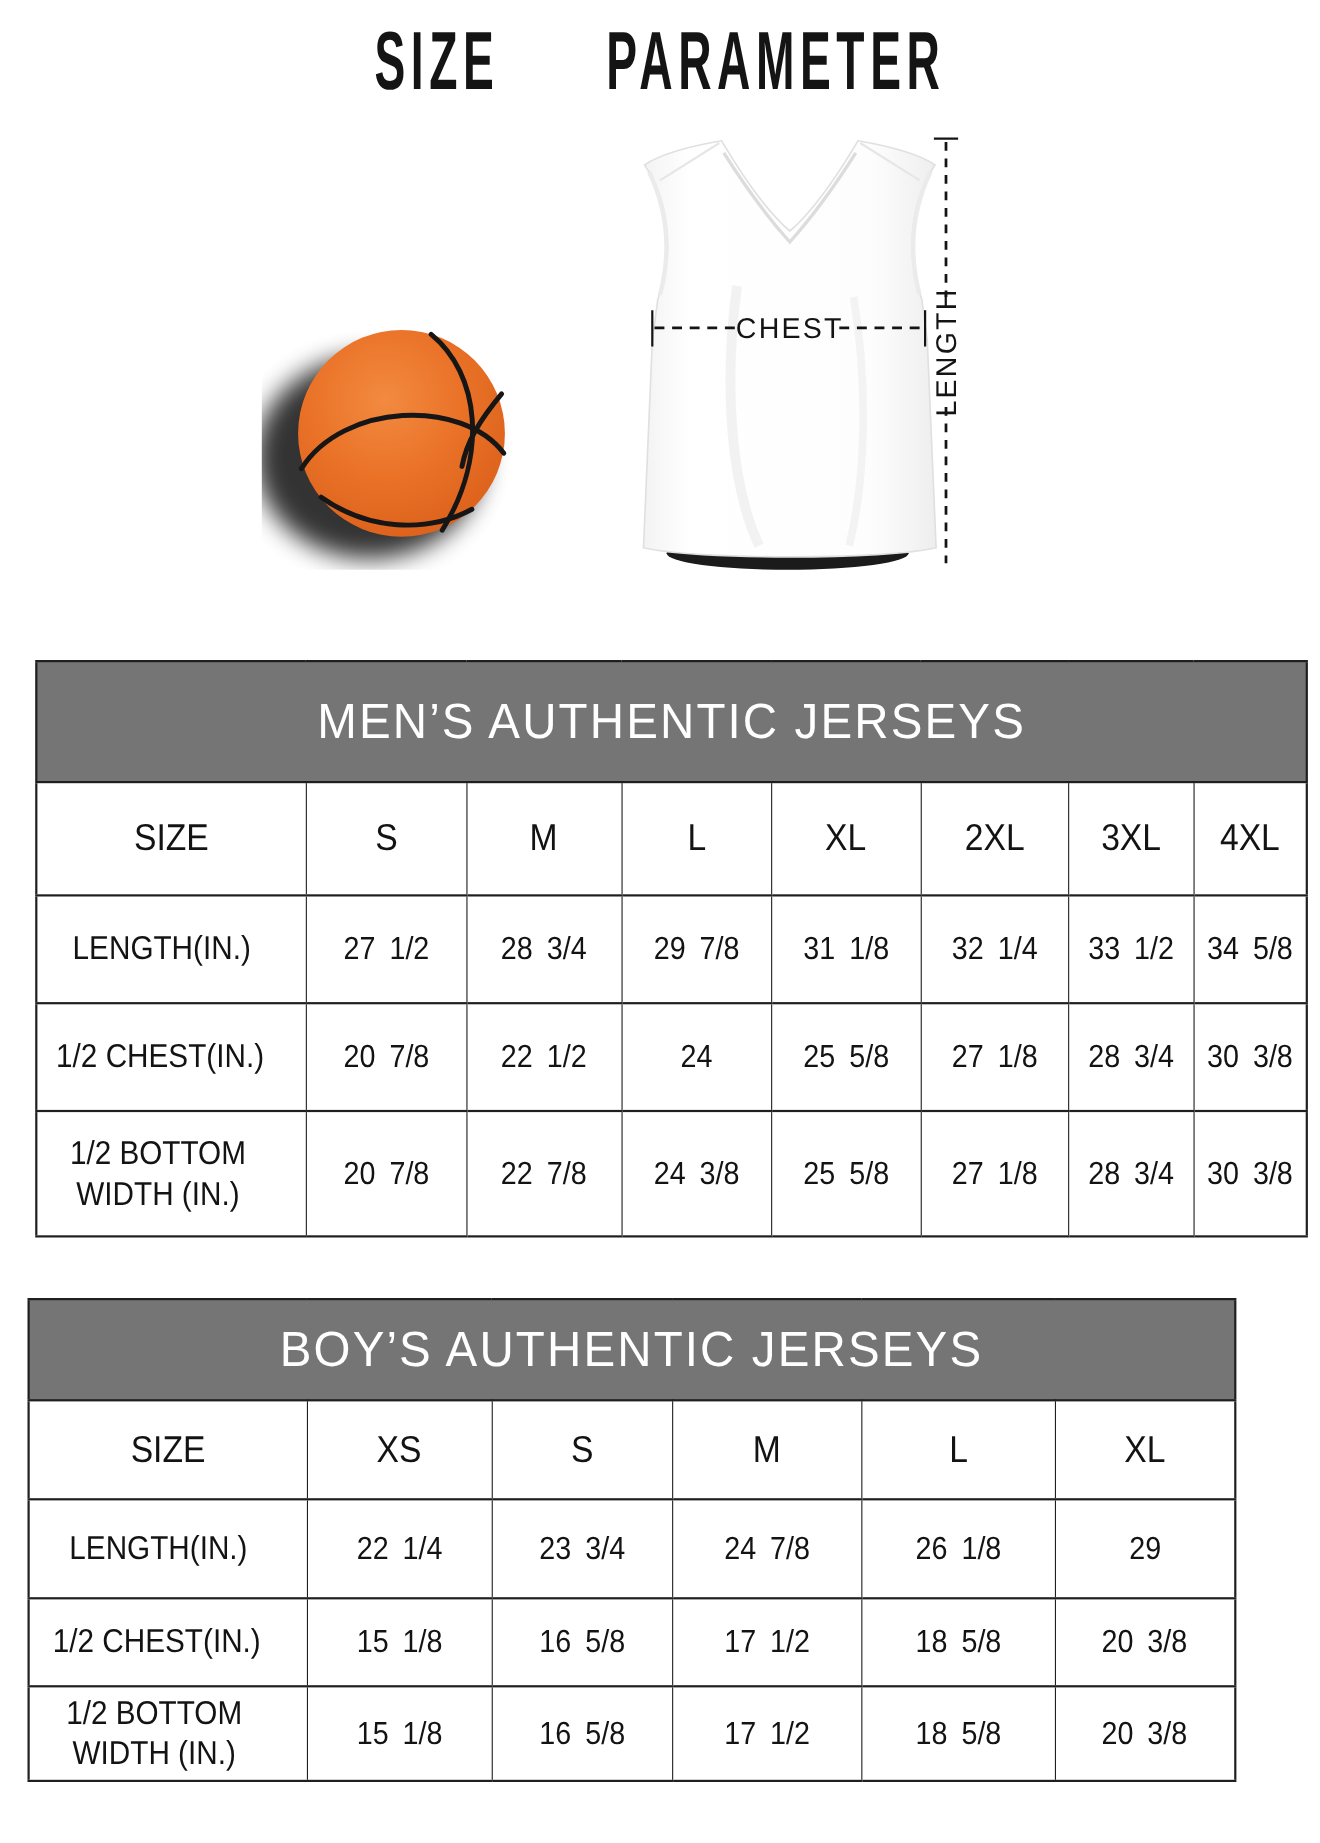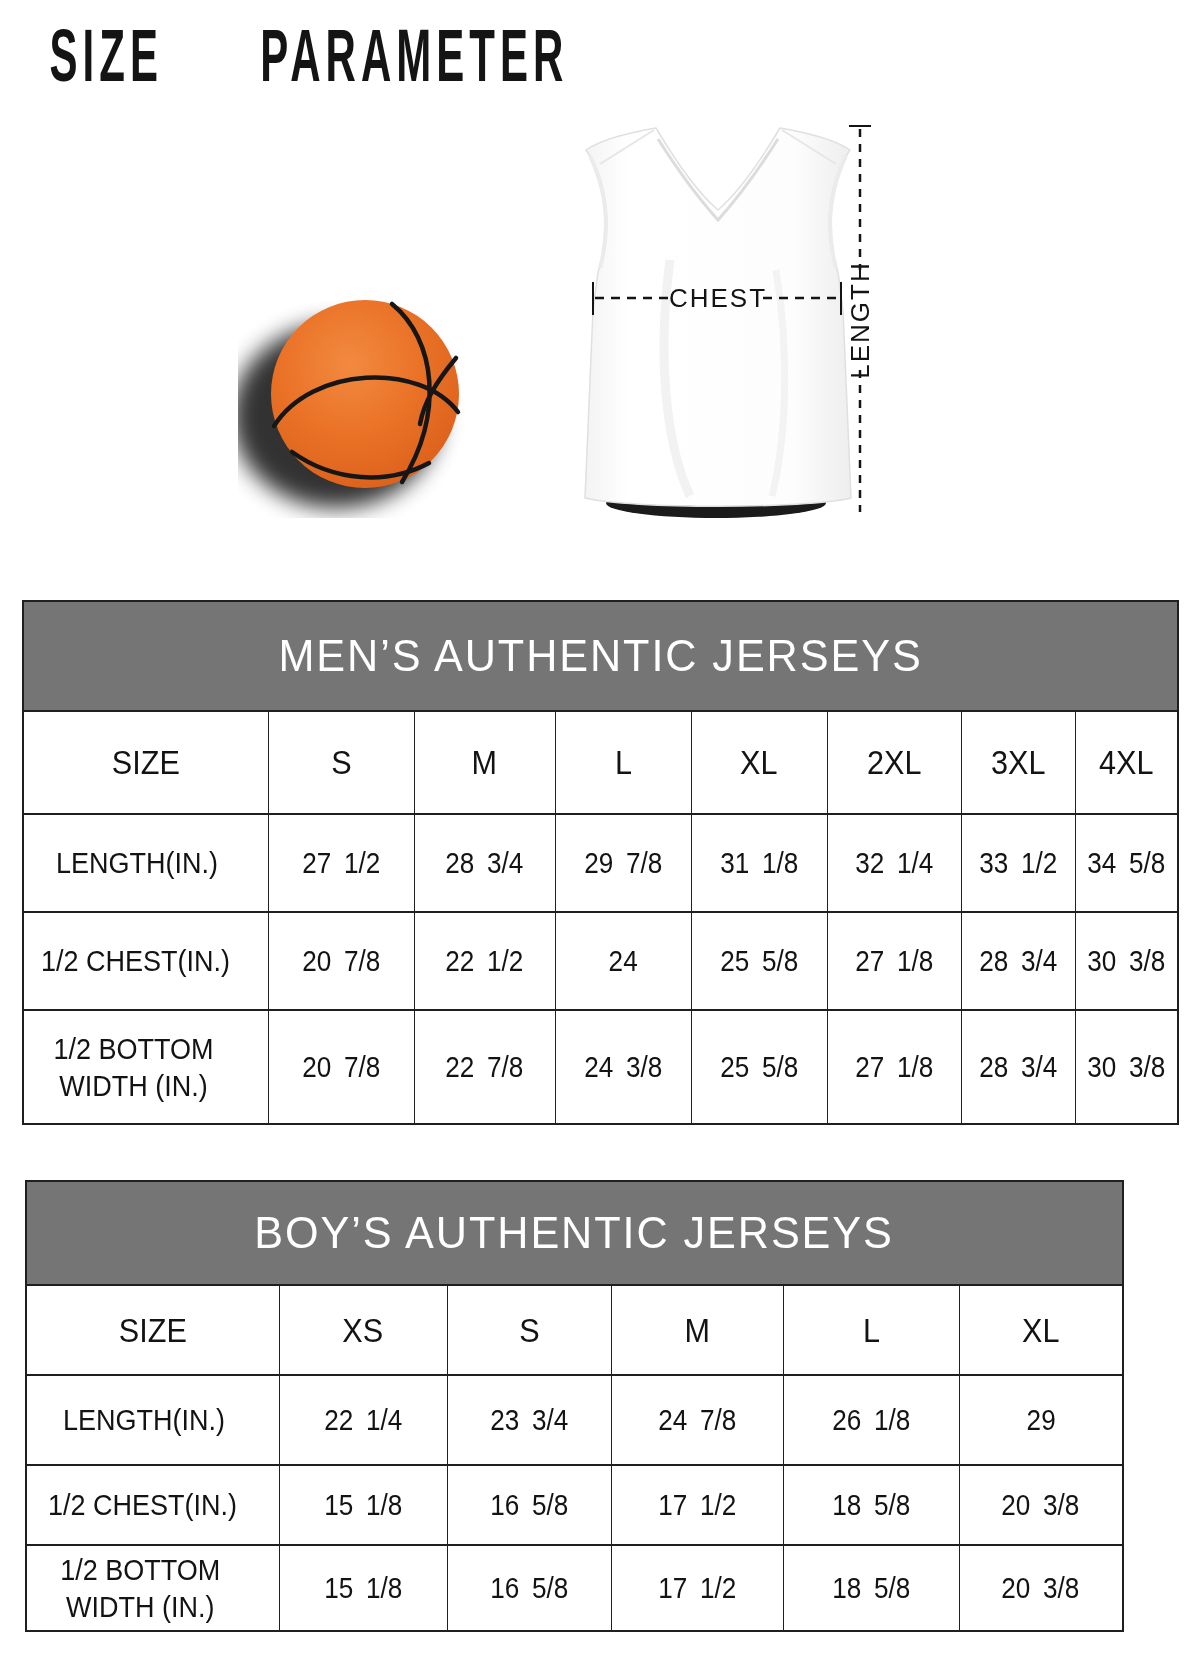--- a/index.html
+++ b/index.html
@@ -1,21 +1,21 @@
 <!DOCTYPE html>
 <html><head>
 <meta charset="utf-8">
 <style>
   html,body{margin:0;padding:0;}
   body{
     width:1200px;height:1675px;background:#ffffff;position:relative;overflow:hidden;
     font-family:"Liberation Sans", sans-serif;color:#131313;
   }
   
-  .page-title{position:absolute;top:26px;left:0;width:1200px;margin:0;}
+  .page-title{position:absolute;top:26px;left:0;width:1200px;text-align:center;margin:0;}
   .title-text{
     display:inline-block;font-size:50px;font-weight:800;letter-spacing:6px;word-spacing:38px;
     transform:scale(0.84,1.5);transform-origin:center;white-space:pre;color:#141414;
   }
   
   .ball-svg{position:absolute;left:238px;top:256px;width:262px;height:262px;}
   .jersey-svg{position:absolute;left:548px;top:110px;width:362px;height:414px;}
   
   .size-table{
     position:absolute;border-collapse:collapse;table-layout:fixed;background:#ffffff;
@@ -27,28 +27,28 @@
   .size-table{border:2px solid #1f1f1f;}
   .band-cell{
     background:#757575;color:#ffffff;font-size:45px;letter-spacing:2px;
   }
   .band-cell .cell-text{transform:scaleX(0.96);}
   .cell-text{display:inline-block;transform:scaleX(0.9);transform-origin:center;white-space:pre;}
   .size-head{font-size:34px;margin-left:15px;}
   .row-label{text-align:left;padding:0 12px 0 8px;font-size:30px;line-height:1.25;margin-left:32px;}
   .row-label .cell-text{transform:scaleX(0.9);transform-origin:left center;white-space:normal;}
   .value-cell{font-size:29px;word-spacing:6px;margin-top:16px;}
-  .mens-table{left:22px;top:600px;width:1155px;border-radius:12px;}
+  .mens-table{left:32px;top:600px;width:1155px;border-radius:12px;}
   .boys-table{left:25px;top:1180px;width:1097px;}
   .mens-table .band-row{height:110px;}
   .mens-table .size-row{height:103px;}
   .mens-table .data-row-0{height:98px;}
   .mens-table .data-row-1{height:98px;}
   .mens-table .data-row-2{height:114px;}
-  .boys-table .band-row{height:104px;}
+  .boys-table .band-row{height:92px;}
   .boys-table .size-row{height:90px;}
   .boys-table .data-row-0{height:90px;}
   .boys-table .data-row-1{height:80px;}
   .boys-table .data-row-2{height:86px;}
 </style>
 </head>
 <body>
 
 <h1 class="page-title"><span class="title-text">SIZE  PARAMETER</span></h1>
 

